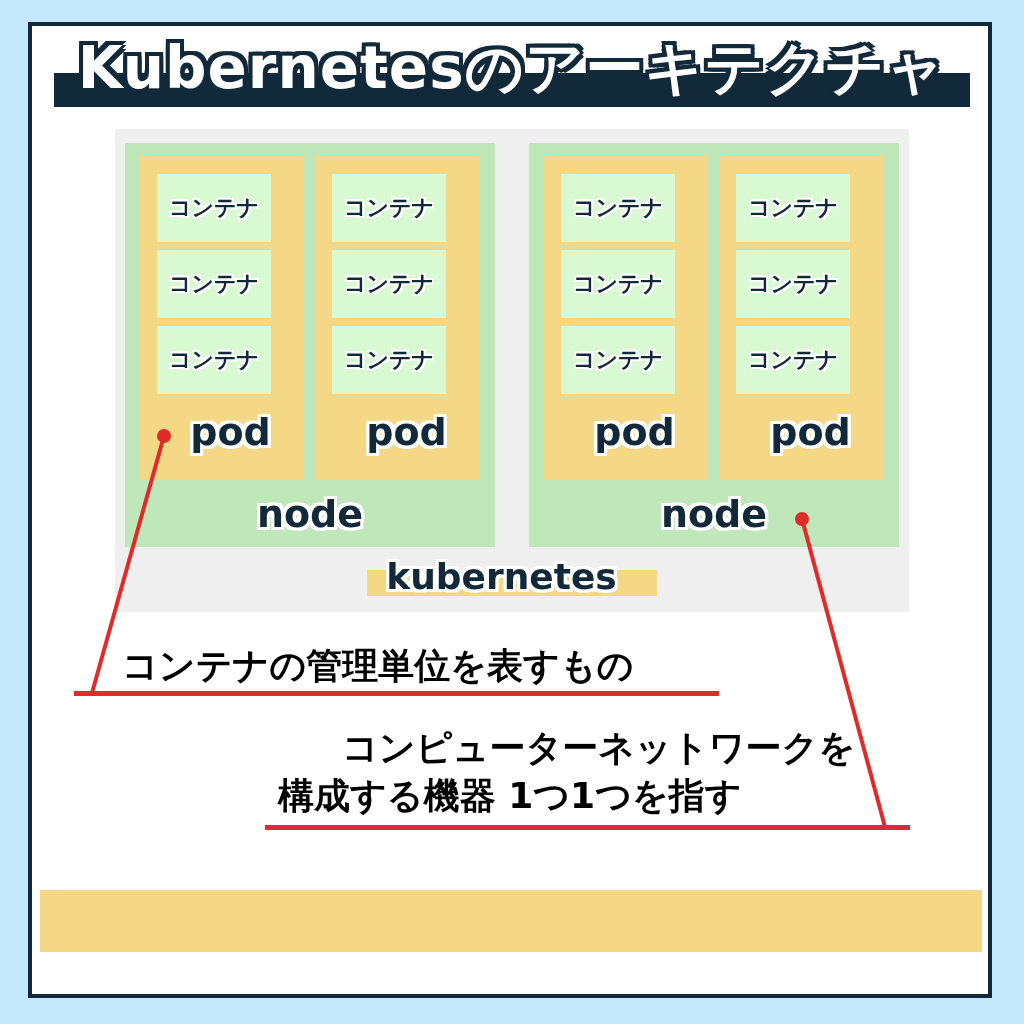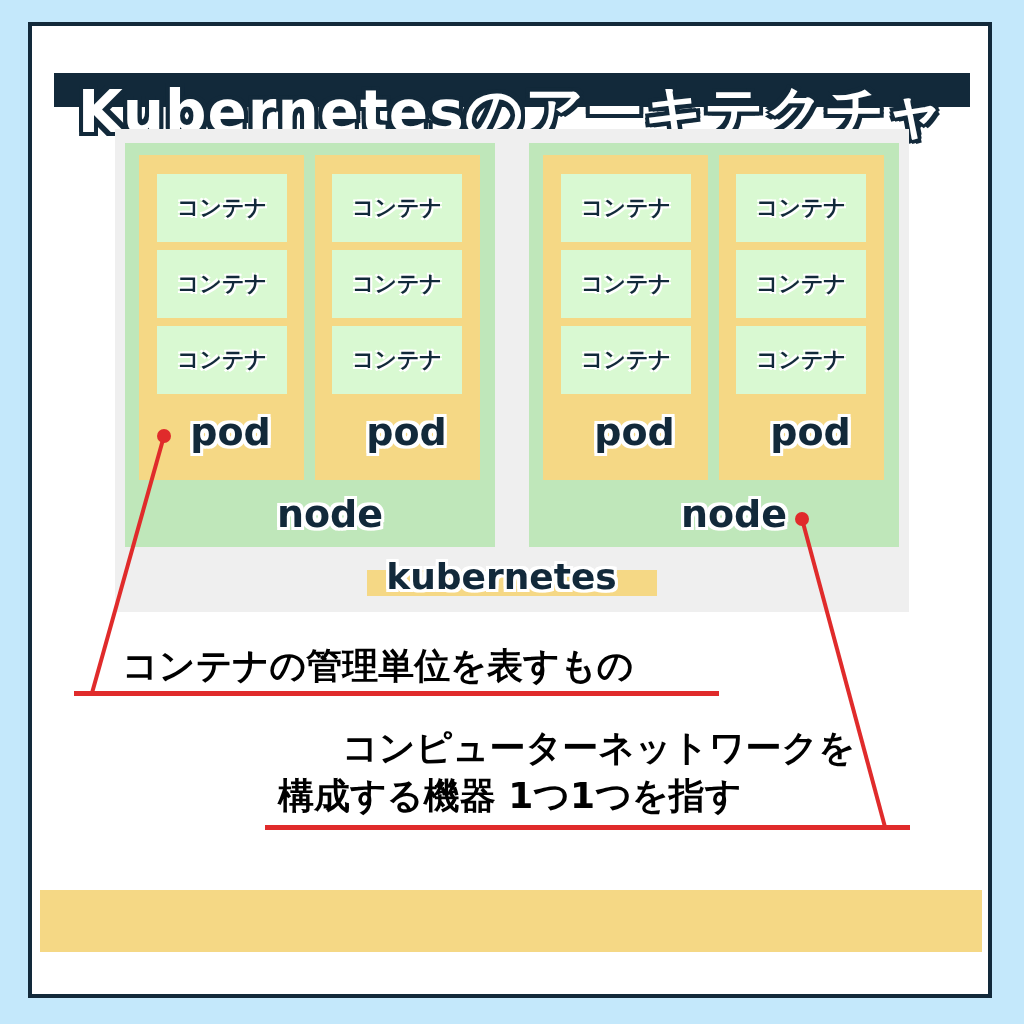--- a/index.html
+++ b/index.html
@@ -1,29 +1,29 @@
 <!DOCTYPE html>
 <html><head>
 <meta charset="utf-8">
 <style>
   html,body{margin:0;padding:0;}
   body{width:1024px;height:1024px;background:#c4e8fb;position:relative;overflow:hidden;font-family:"DejaVu Sans",sans-serif;}
   .frame{position:absolute;left:28px;top:22px;width:964px;height:976px;background:#fff;border:4px solid #12293a;box-sizing:border-box;}
   .title-bar{position:absolute;left:54px;top:73px;width:916px;height:34px;background:#12293a;}
   .title{position:absolute;left:54px;top:30px;width:916px;text-align:center;font-size:58px;font-weight:bold;color:#fff;letter-spacing:1px;
-    text-shadow:-4px -4px 0 #12293a,4px -4px 0 #12293a,-4px 4px 0 #12293a,4px 4px 0 #12293a,0 -4px 0 #12293a,0 4px 0 #12293a,-4px 0 0 #12293a,4px 0 0 #12293a;margin-top:44px;}
+    text-shadow:-4px -4px 0 #12293a,4px -4px 0 #12293a,-4px 4px 0 #12293a,4px 4px 0 #12293a,0 -4px 0 #12293a,0 4px 0 #12293a,-4px 0 0 #12293a,4px 0 0 #12293a;}
   .cluster{position:absolute;left:115px;top:129px;width:794px;height:483px;background:#efefef;}
   .node{position:absolute;top:143px;width:370px;height:404px;background:#bfe7ba;}
   .pod{position:absolute;top:155px;width:165px;height:325px;background:#f5d885;}
-  .container{position:absolute;width:130px;height:68px;background:#d9f9d2;display:flex;align-items:center;justify-content:center;font-size:22px;font-weight:bold;color:#12293a;
+  .container{position:absolute;width:114px;height:68px;background:#d9f9d2;display:flex;align-items:center;justify-content:center;font-size:22px;font-weight:bold;color:#12293a;
     text-shadow:-2px -2px 0 #fff,2px -2px 0 #fff,-2px 2px 0 #fff,2px 2px 0 #fff;}
   .lbl{position:absolute;font-weight:bold;color:#12293a;text-align:center;
     text-shadow:-3px -3px 0 #fff,3px -3px 0 #fff,-3px 3px 0 #fff,3px 3px 0 #fff,0 3px 0 #fff,0 -3px 0 #fff,3px 0 0 #fff,-3px 0 0 #fff;}
   .pod-lbl{font-size:38px;width:183px;top:410px;}
-  .node-lbl{font-size:38px;width:370px;top:492px;margin-left:20px;}
+  .node-lbl{font-size:38px;width:370px;top:492px;}
   .k8s-bg{position:absolute;left:367px;top:570px;width:290px;height:26px;background:#f5d885;}
   .k8s-lbl{position:absolute;left:367px;top:556px;width:269px;font-size:36px;}
   .desc{position:absolute;font-weight:bold;color:#000000;font-size:36px;line-height:46px;}
   .underline{position:absolute;height:5px;background:#e02b2b;}
   .dot{position:absolute;width:14px;height:14px;border-radius:50%;background:#e02b2b;}
   svg.lines{position:absolute;left:0;top:0;}
   .bottom-bg{position:absolute;left:40px;top:890px;width:942px;height:62px;background:#f5d885;}
   .bottom-text{position:absolute;left:54px;top:872px;font-size:32px;line-height:48px;font-weight:bold;color:#12293a;
     text-shadow:-2px -2px 0 #fff,2px -2px 0 #fff,-2px 2px 0 #fff,2px 2px 0 #fff;}
 </style>

